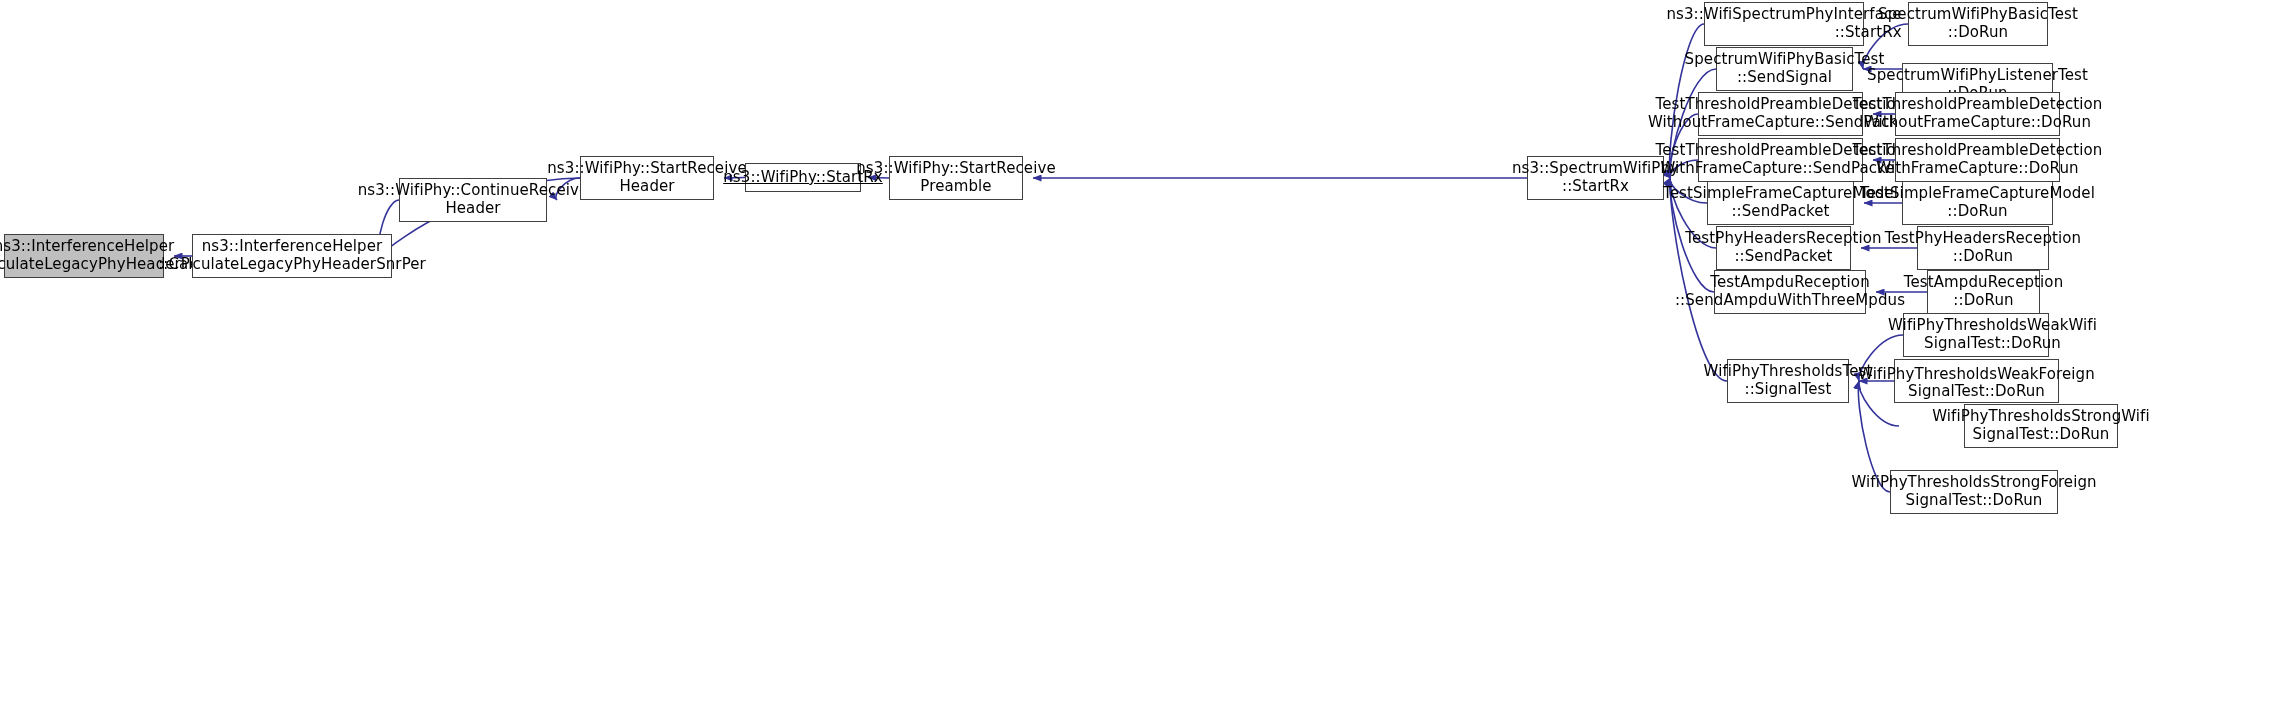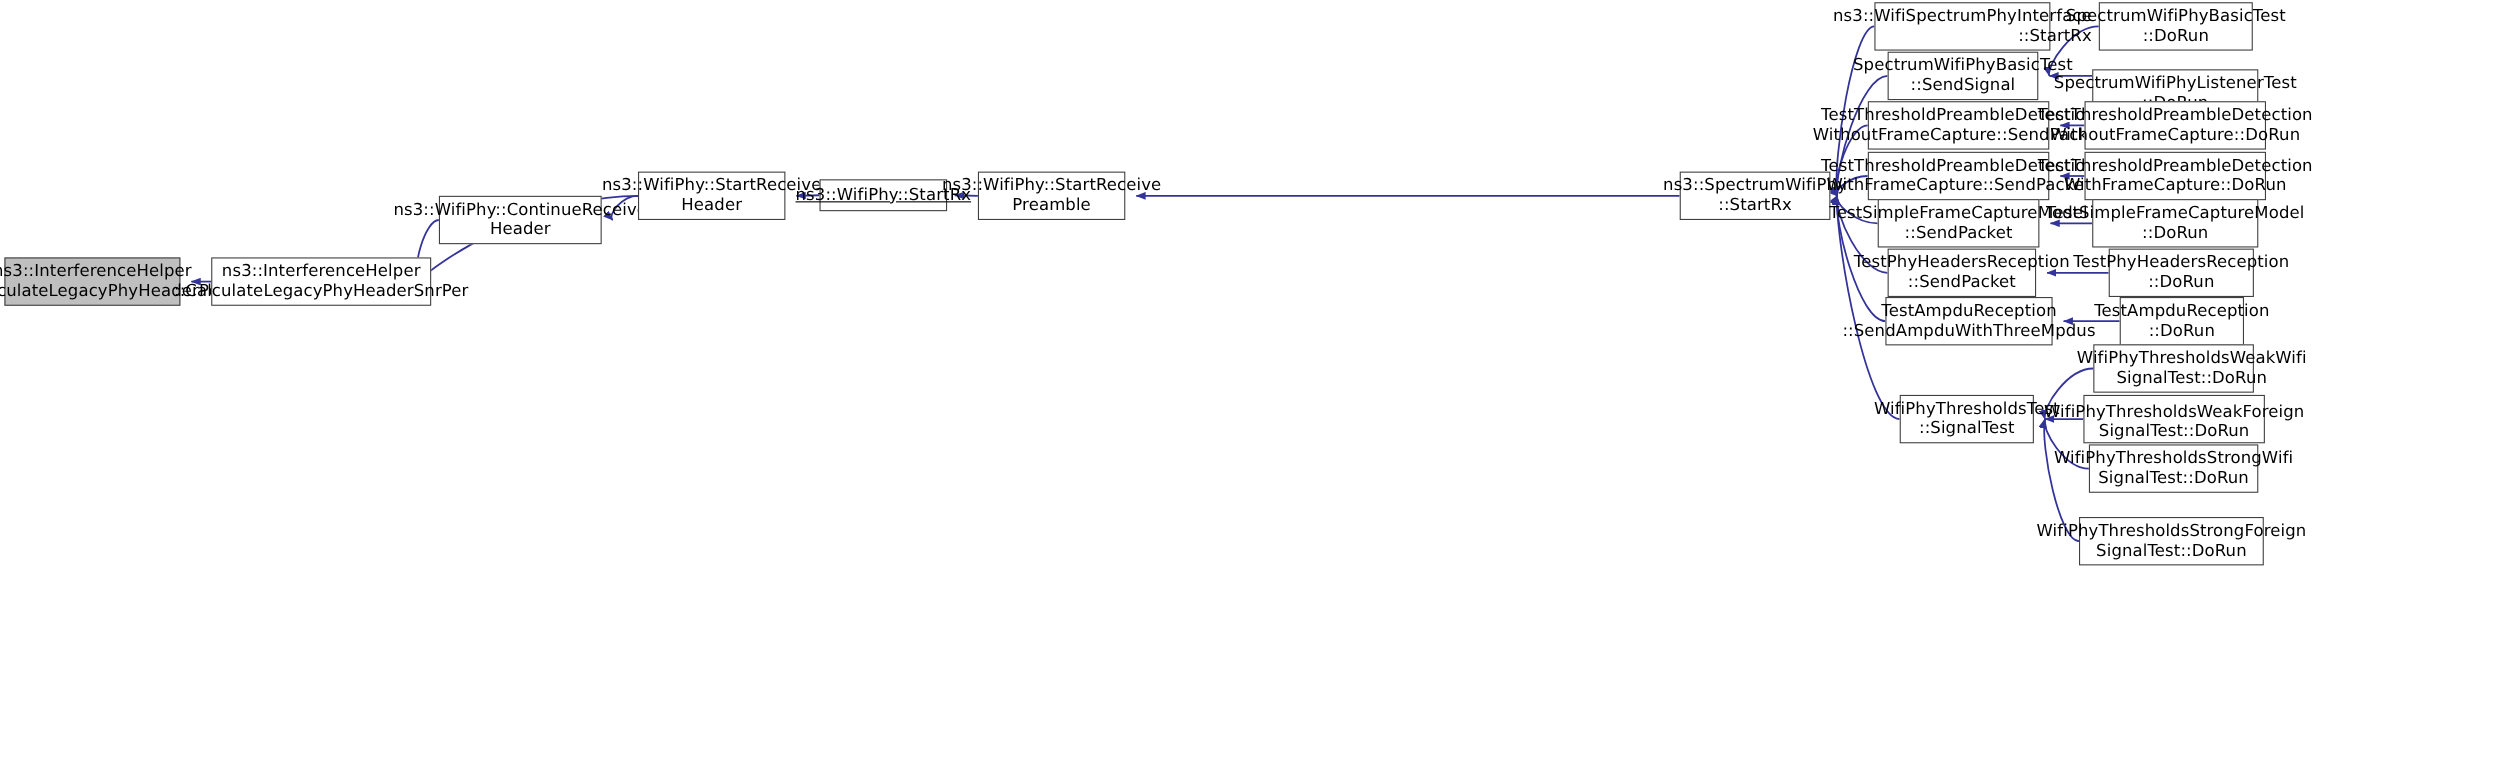--- a/index.html
+++ b/index.html
@@ -123,18 +123,18 @@
       <div class="node" style="left: 1902px; top: 181px; width: 151px; height: 44px;"><span class="node-label">TestSimpleFrameCaptureModel
 ::DoRun</span></div>
       <div class="node" style="left: 1917px; top: 226px; width: 132px; height: 44px;"><span class="node-label">TestPhyHeadersReception
 ::DoRun</span></div>
       <div class="node" style="left: 1927px; top: 270px; width: 113px; height: 44px;"><span class="node-label">TestAmpduReception
 ::DoRun</span></div>
       <div class="node" style="left: 1903px; top: 313px; width: 146px; height: 44px; padding-left: 36px;"><span class="node-label">WifiPhyThresholdsWeakWifi
 SignalTest::DoRun</span></div>
       <div class="node" style="left: 1894px; top: 359px; width: 165px; height: 44px; align-items: flex-end;"><span class="node-label">WifiPhyThresholdsWeakForeign
 SignalTest::DoRun</span></div>
-      <div class="node" style="left: 1899px; top: 404px; width: 154px; height: 44px;"><span class="node-label">WifiPhyThresholdsStrongWifi
+      <div class="node" style="left: 1964px; top: 404px; width: 154px; height: 44px;"><span class="node-label">WifiPhyThresholdsStrongWifi
 SignalTest::DoRun</span></div>
       <div class="node" style="left: 1890px; top: 470px; width: 168px; height: 44px; text-align: center;"><span class="node-label">WifiPhyThresholdsStrongForeign
 SignalTest::DoRun</span></div>
     </div>
 </div>
 
 </body></html>

